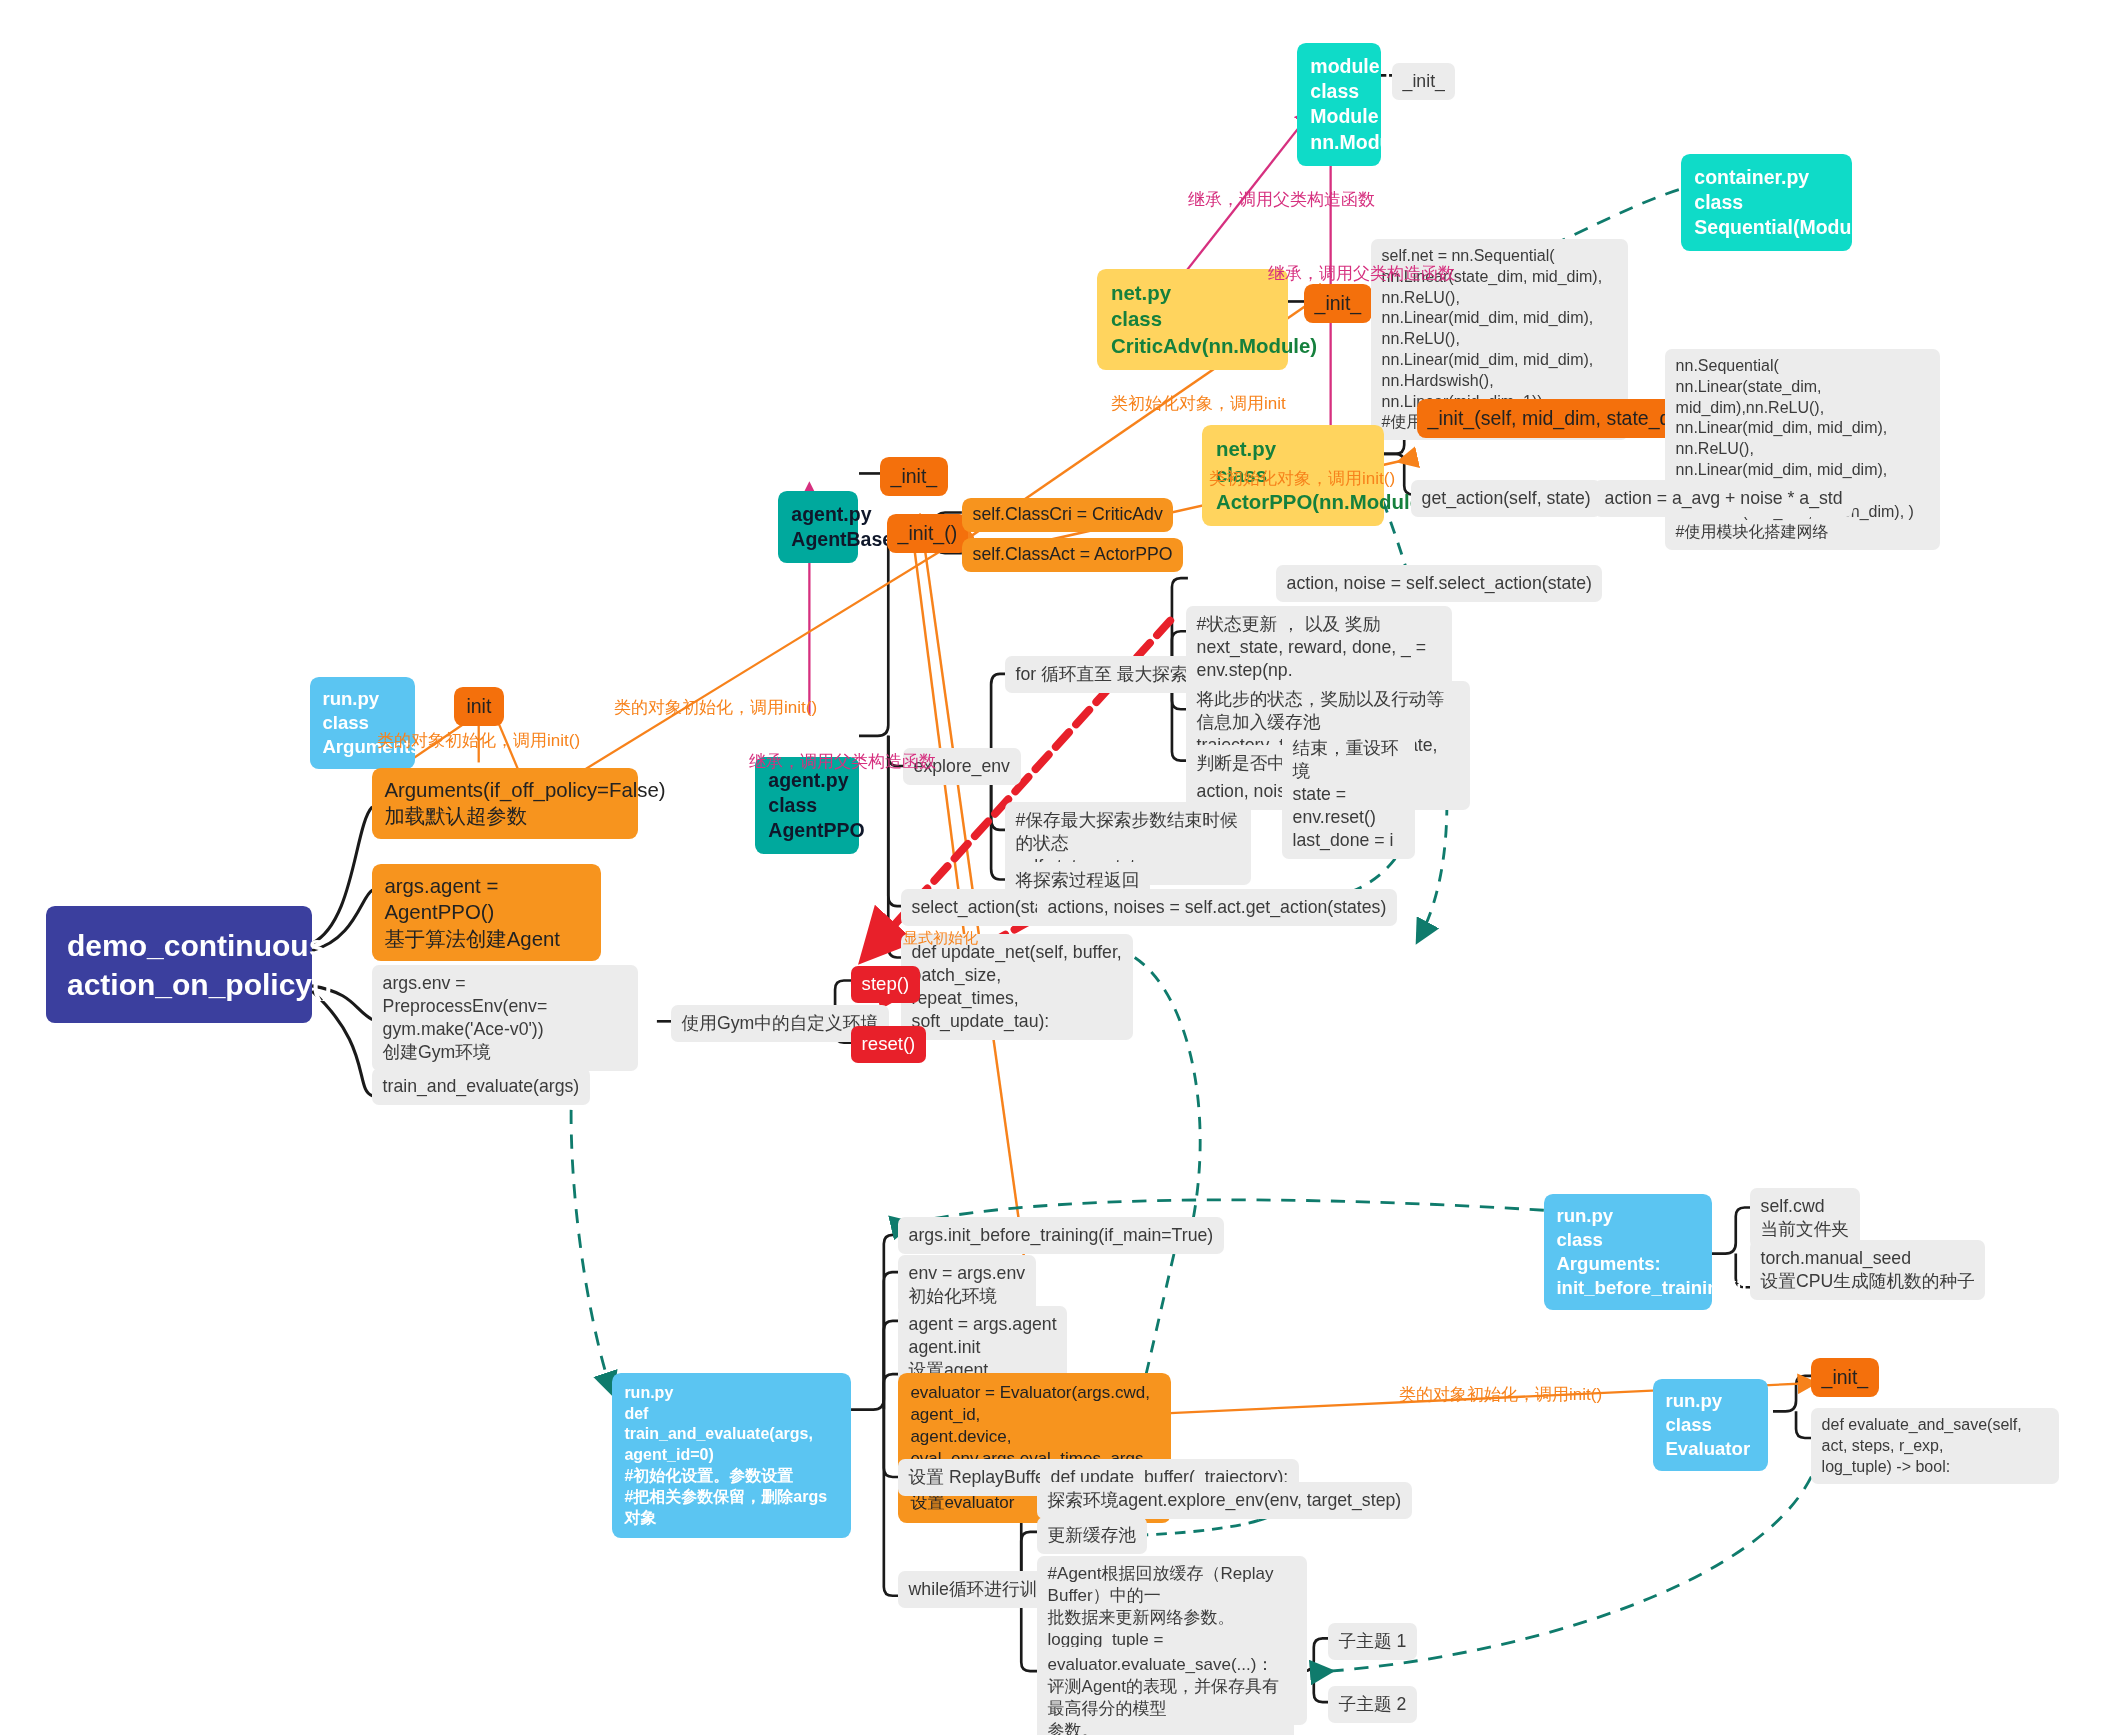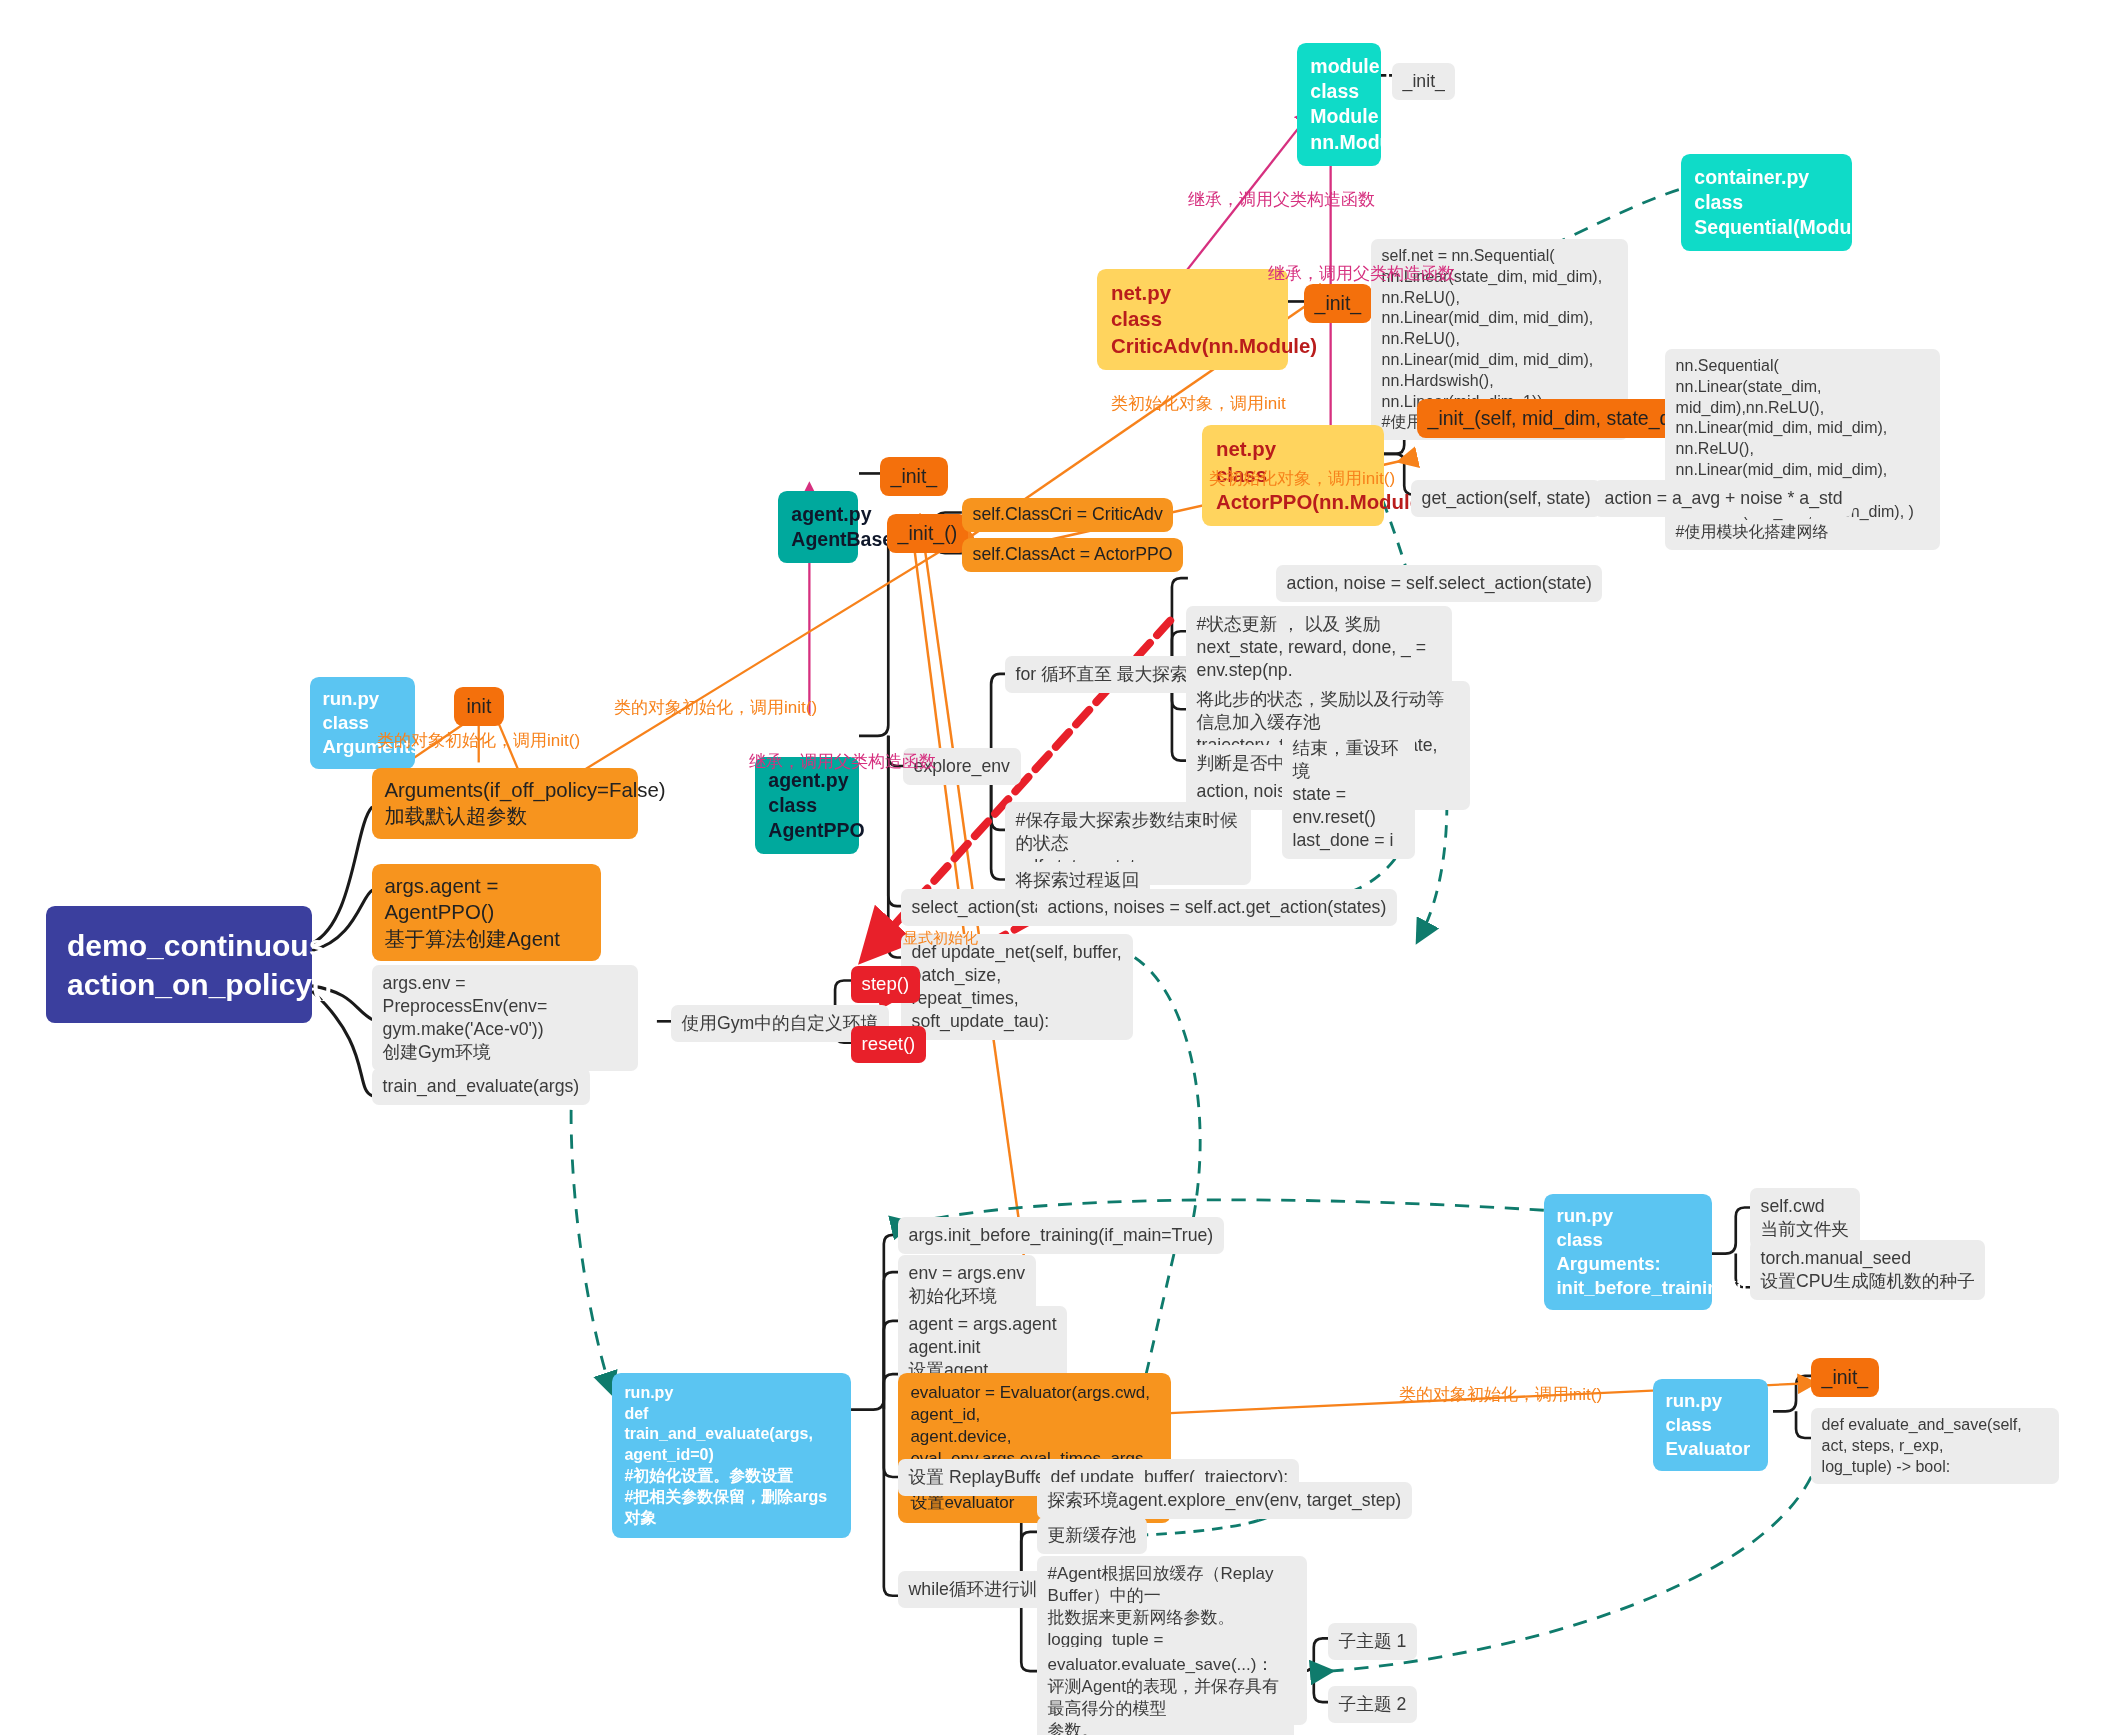--- a/index.html
+++ b/index.html
@@ -2,21 +2,21 @@
 <html style="font-size:14px"><head>
 <meta charset="utf-8">
 <style>
   html,body{margin:0;padding:0;background:#ffffff;}
   body{font-family:"Liberation Sans","DejaVu Sans",sans-serif;}
   #stage{position:relative;width:2101px;height:1735px;overflow:hidden;background:#fff;}
   .node{position:absolute;box-sizing:border-box;border-radius:8.9px;line-height:1.30;white-space:pre-line;}
   .n-grey{background:#ececec;color:#3b3b3b;font-size:17.7px;padding:7px 10.6px;border-radius:7px;}
   .n-orange{background:#f7941e;color:#222;font-size:20.4px;padding:8.9px 12.4px;font-weight:400;}
   .n-orange-dark{background:#f4700c;color:#222;font-size:19.5px;padding:7px 10.6px;font-weight:400;}
-  .n-amber{background:#ffd45e;color:#b91c1c;font-size:20.4px;font-weight:bold;padding:10.6px 14px;}
+  .n-amber{background:#ffd45e;color:#15803d;font-size:20.4px;font-weight:bold;padding:10.6px 14px;}
   .n-teal{background:#00a99d;color:#0f172a;font-size:19.5px;font-weight:bold;padding:10.6px 13.3px;margin-top:48px;}
   .n-cyan{background:#0fdbc8;color:#fff;font-size:19.5px;font-weight:bold;padding:10.6px 13.3px;}
   .n-blue{background:#5bc5f2;color:#fff;font-size:18.6px;font-weight:bold;padding:9.8px 12.4px;}
   .n-red{background:#e8202a;color:#fff;font-size:18.6px;padding:6.2px 10.6px;border-radius:7px;}
   .n-root{background:#3b3f9e;color:#fff;font-size:30px;font-weight:bold;padding:19.5px 21px;border-radius:8.9px;}
   .lbl{position:absolute;font-size:17px;white-space:pre;}
   .lbl-orange{color:#f7821b;}
   .lbl-pink{color:#d6307f;}
   svg.wires{position:absolute;left:0;top:0;width:2101px;height:1735px;pointer-events:none;}
 </style>

